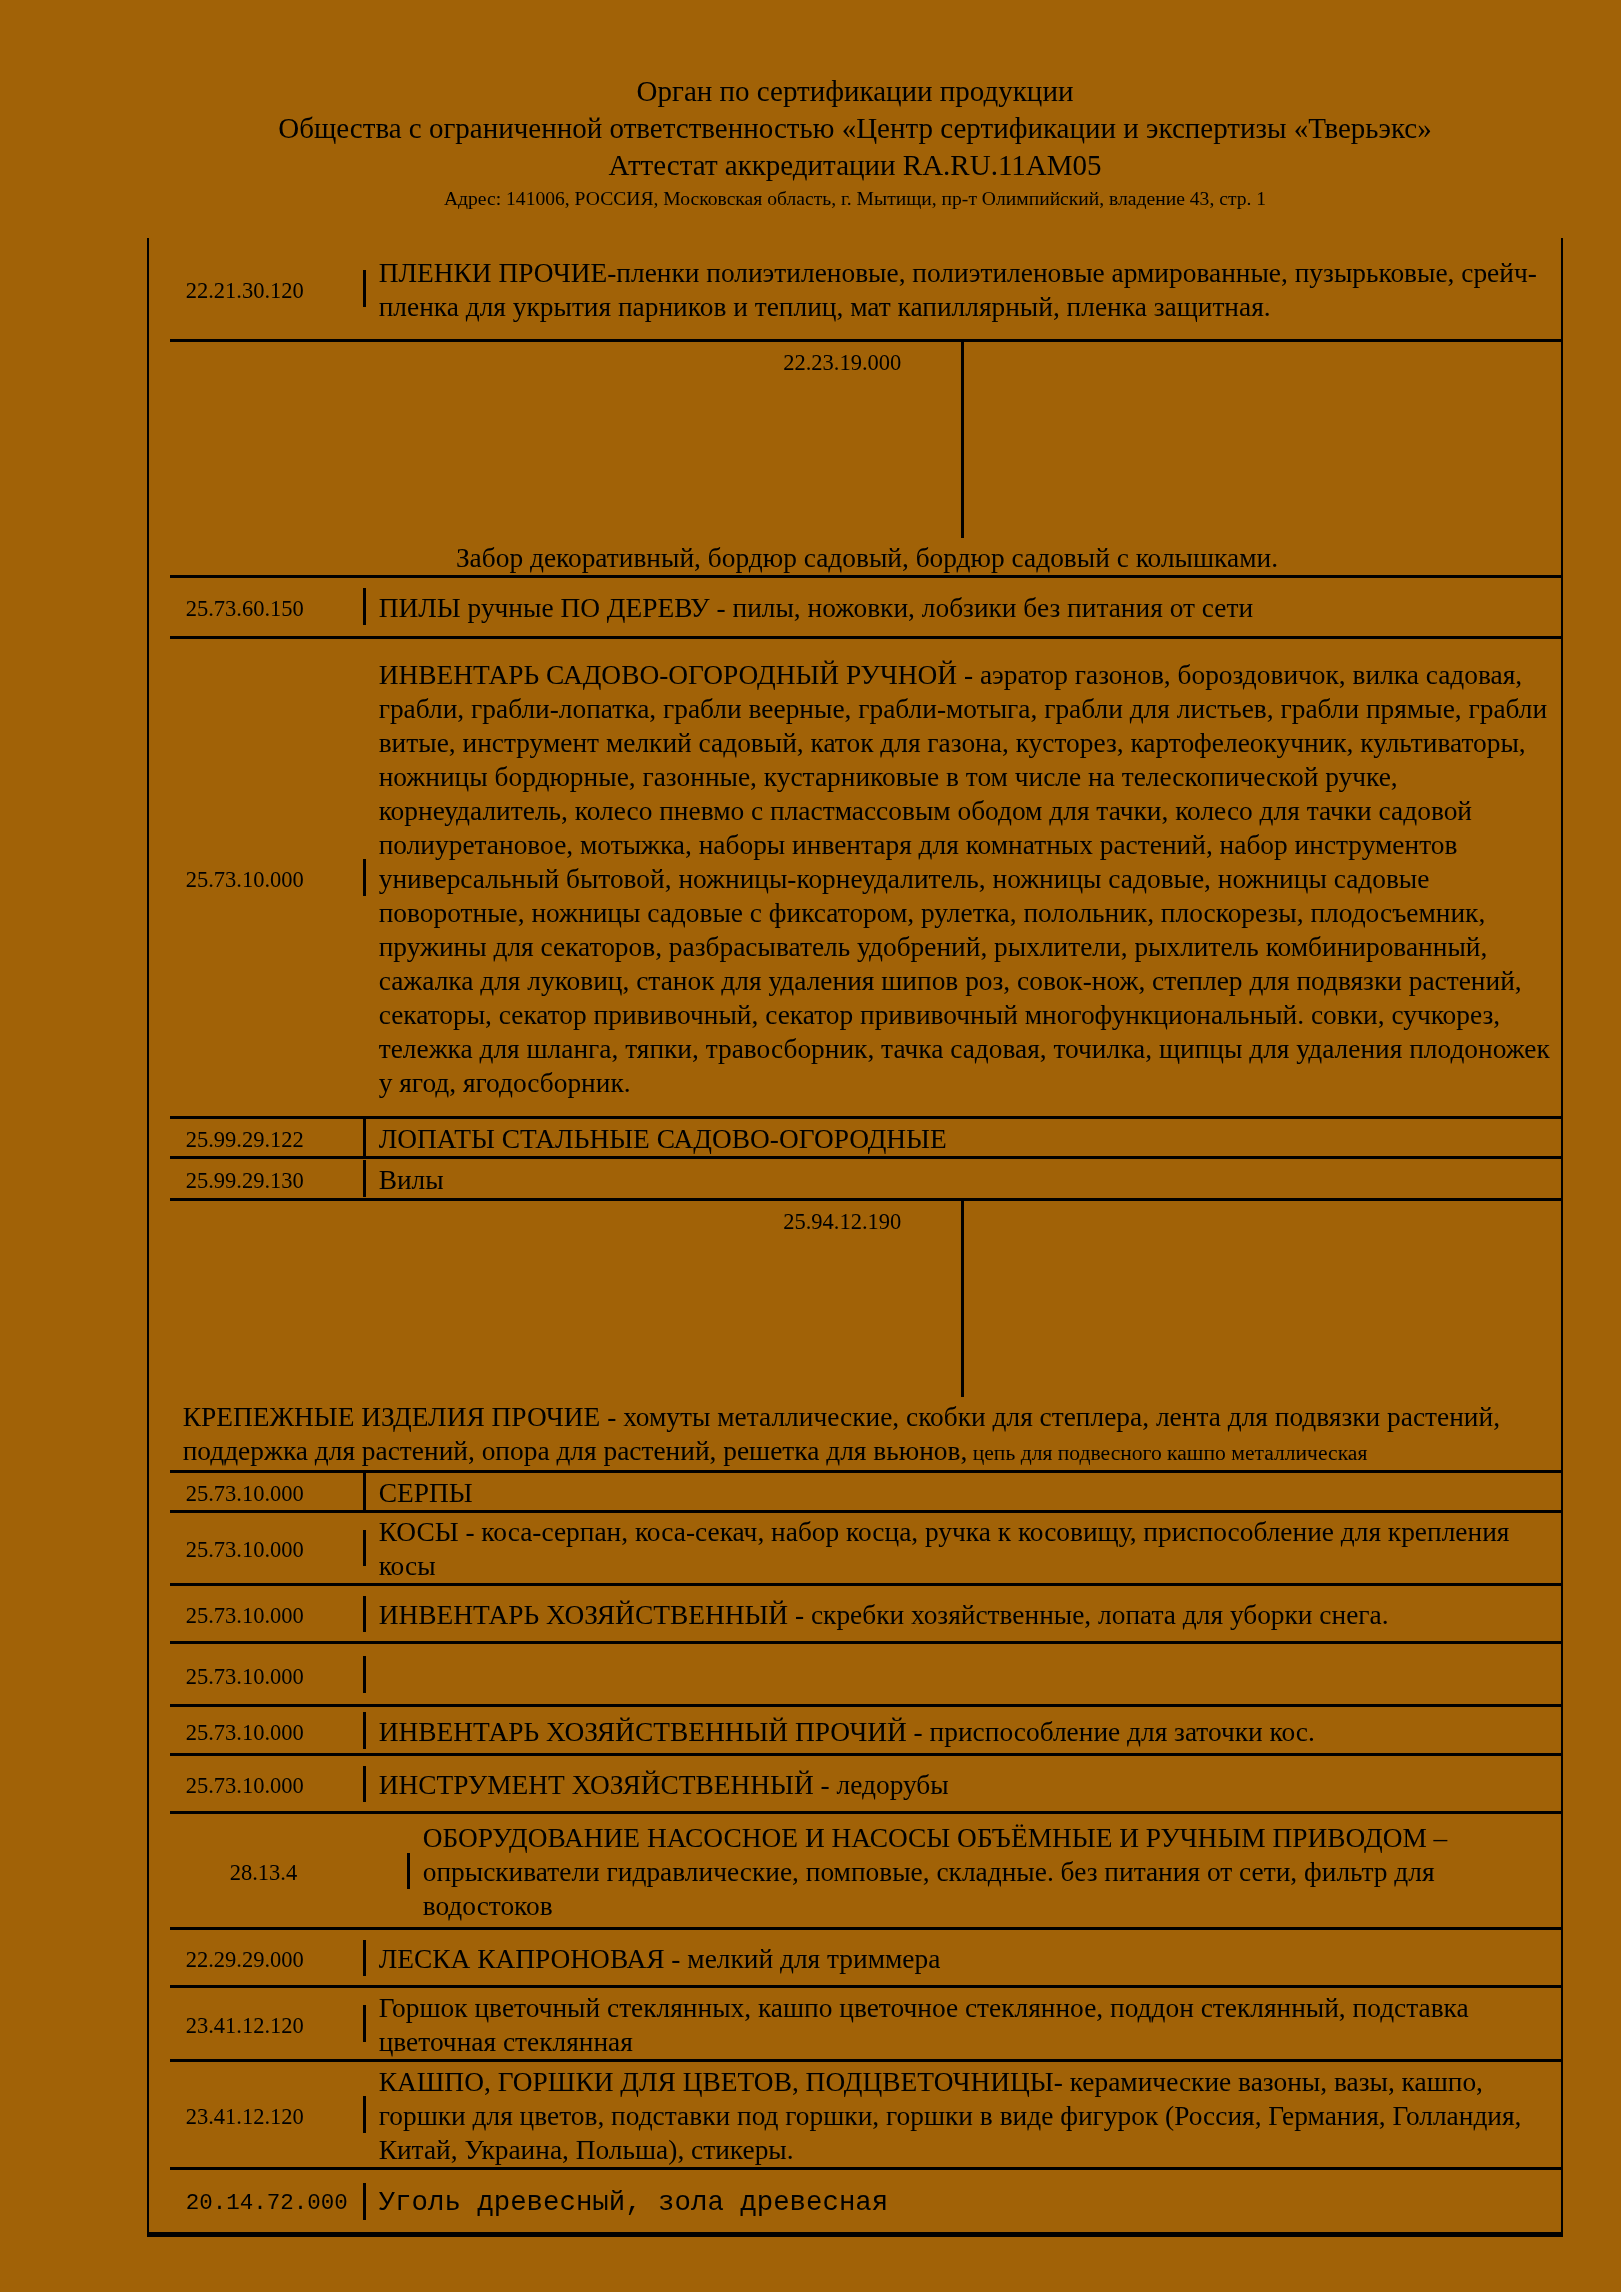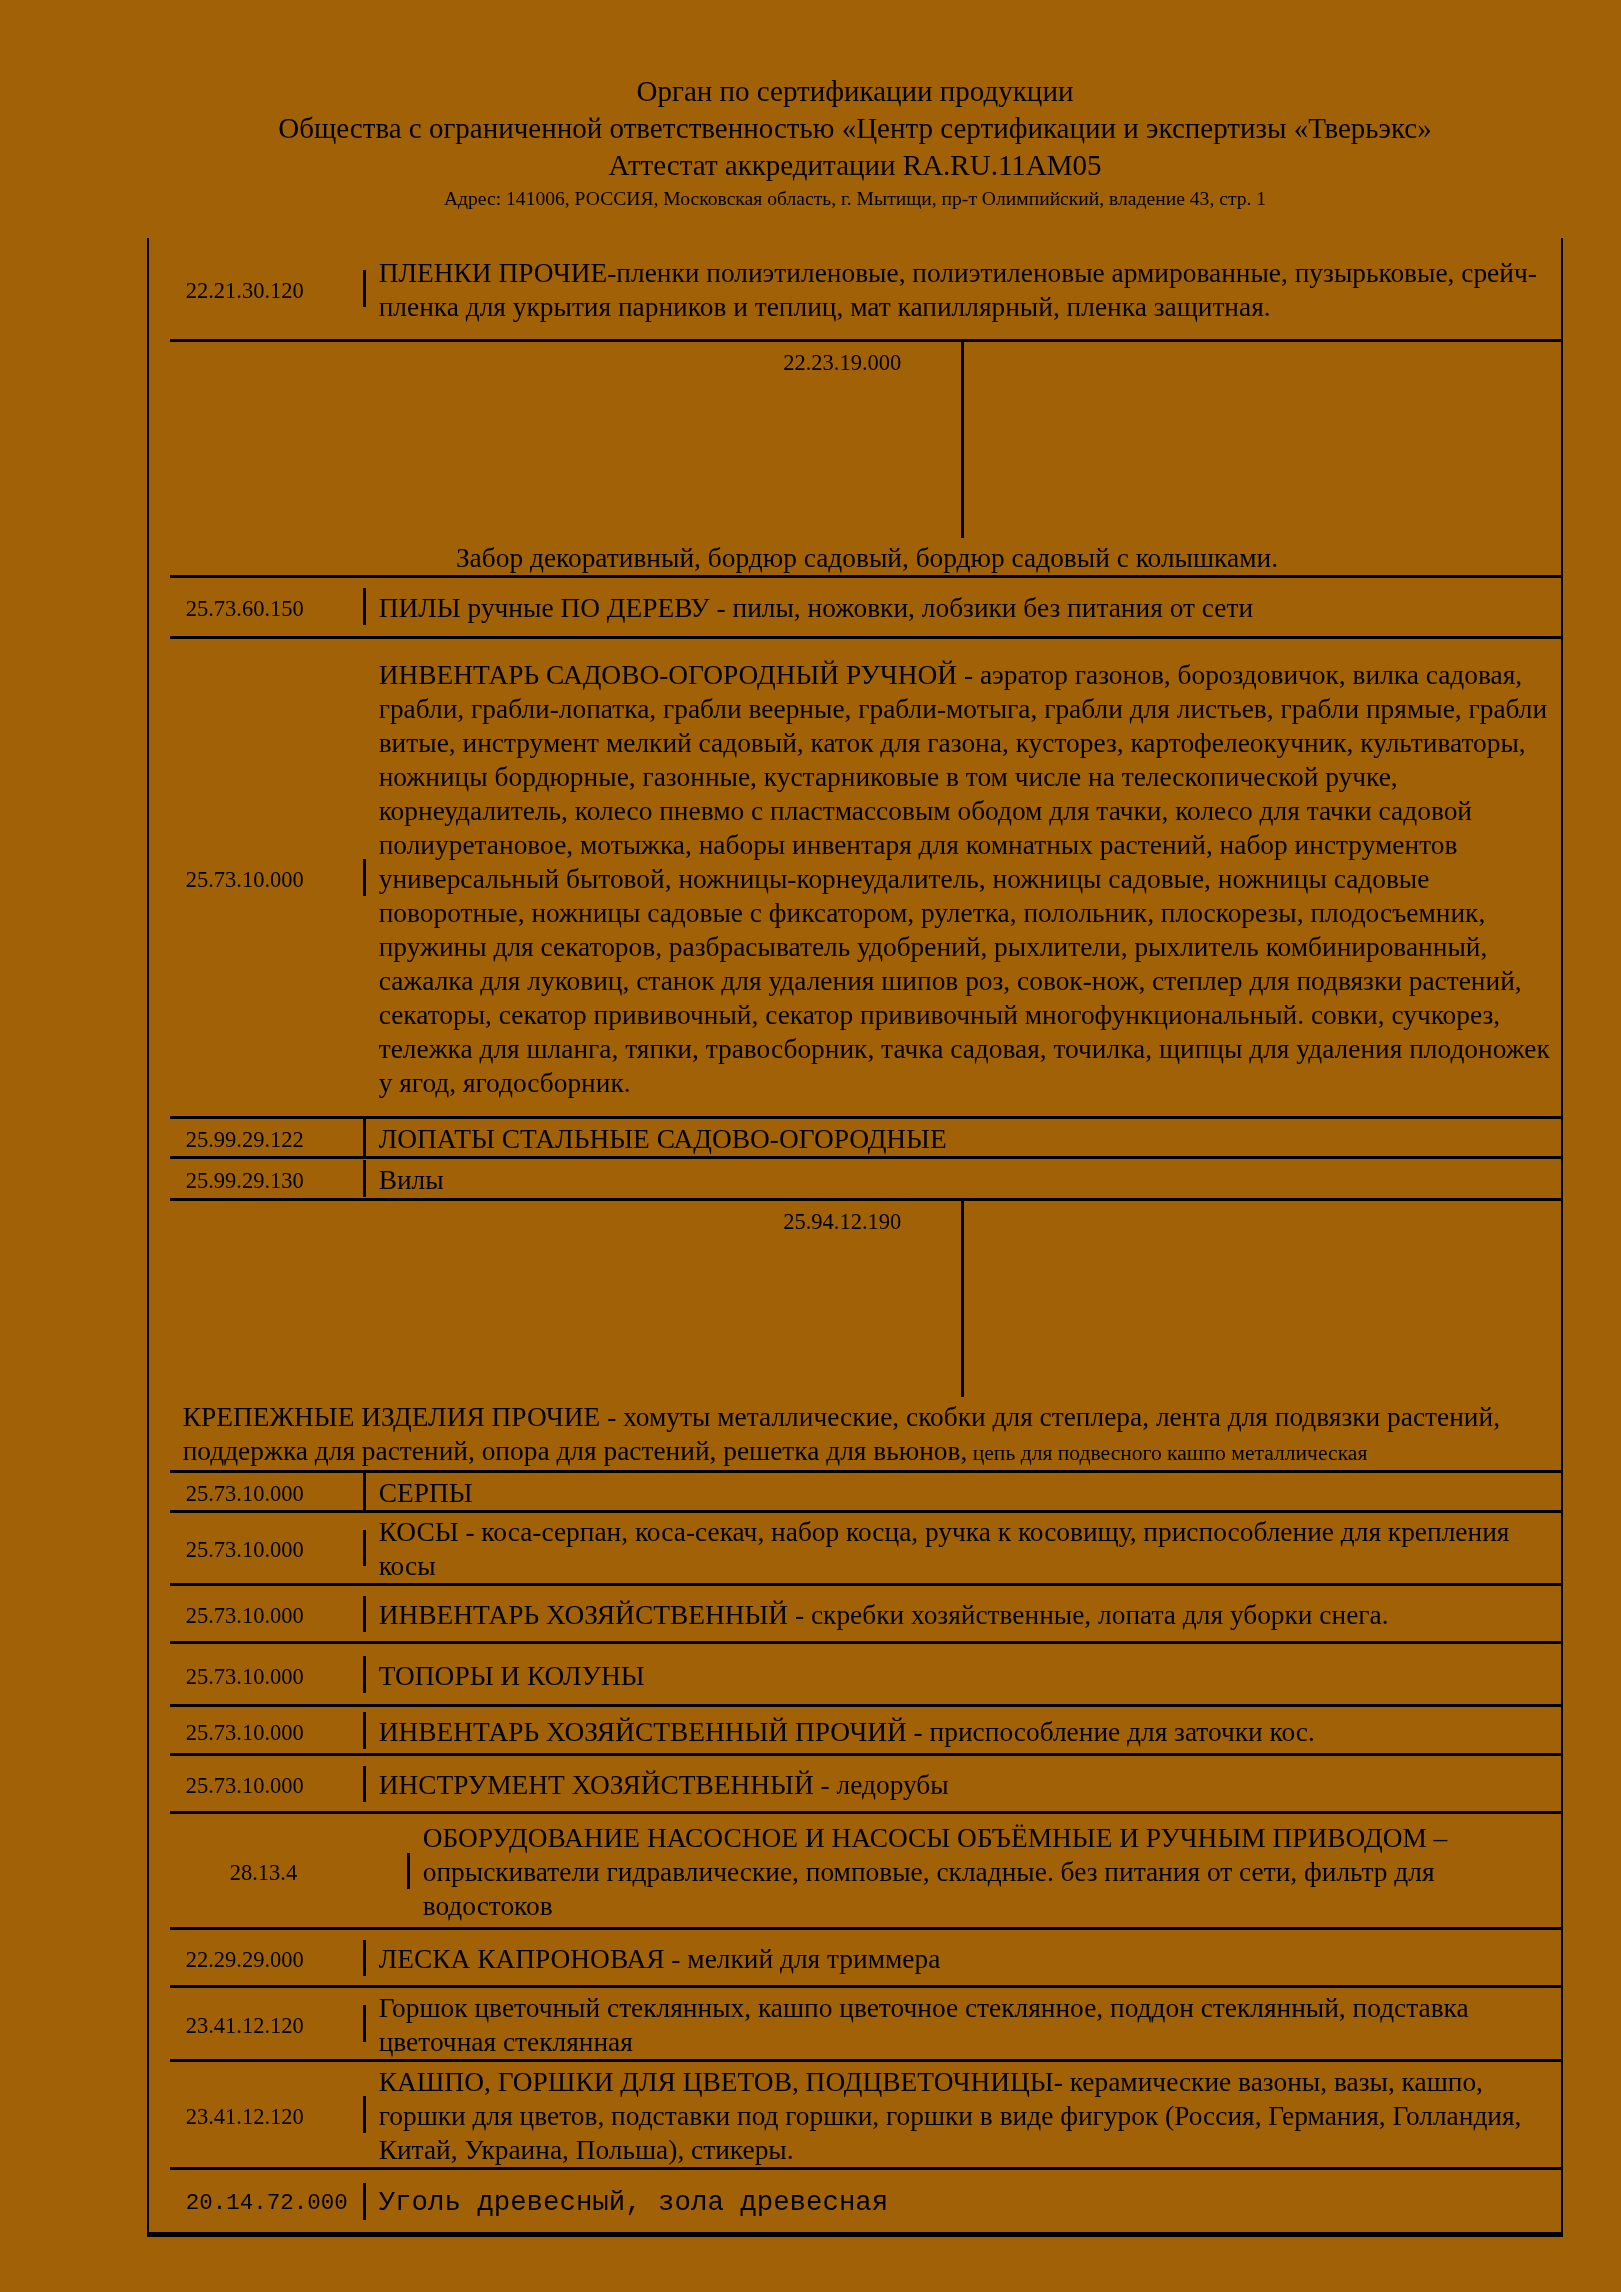--- a/index.html
+++ b/index.html
@@ -138,23 +138,20 @@
 
     <div class="row" style="min-height: 58px;">
       <div class="code-cell">25.73.10.000</div>
       <div class="desc-cell">
         <span class="desc-main">ИНВЕНТАРЬ ХОЗЯЙСТВЕННЫЙ - скребки хозяйственные, лопата для уборки снега.</span>
       </div>
     </div>
 
     <div class="row" style="min-height: 63px;">
       <div class="code-cell">25.73.10.000</div>
-      <div class="desc-cell">
-        <span class="desc-main">ТОПОРЫ И КОЛУНЫ</span>
-      </div>
     </div>
 
     <div class="row" style="min-height: 49px;">
       <div class="code-cell">25.73.10.000</div>
       <div class="desc-cell">
         <span class="desc-main">ИНВЕНТАРЬ ХОЗЯЙСТВЕННЫЙ ПРОЧИЙ - приспособление для заточки кос.</span>
       </div>
     </div>
 
     <div class="row" style="min-height: 58px;">

